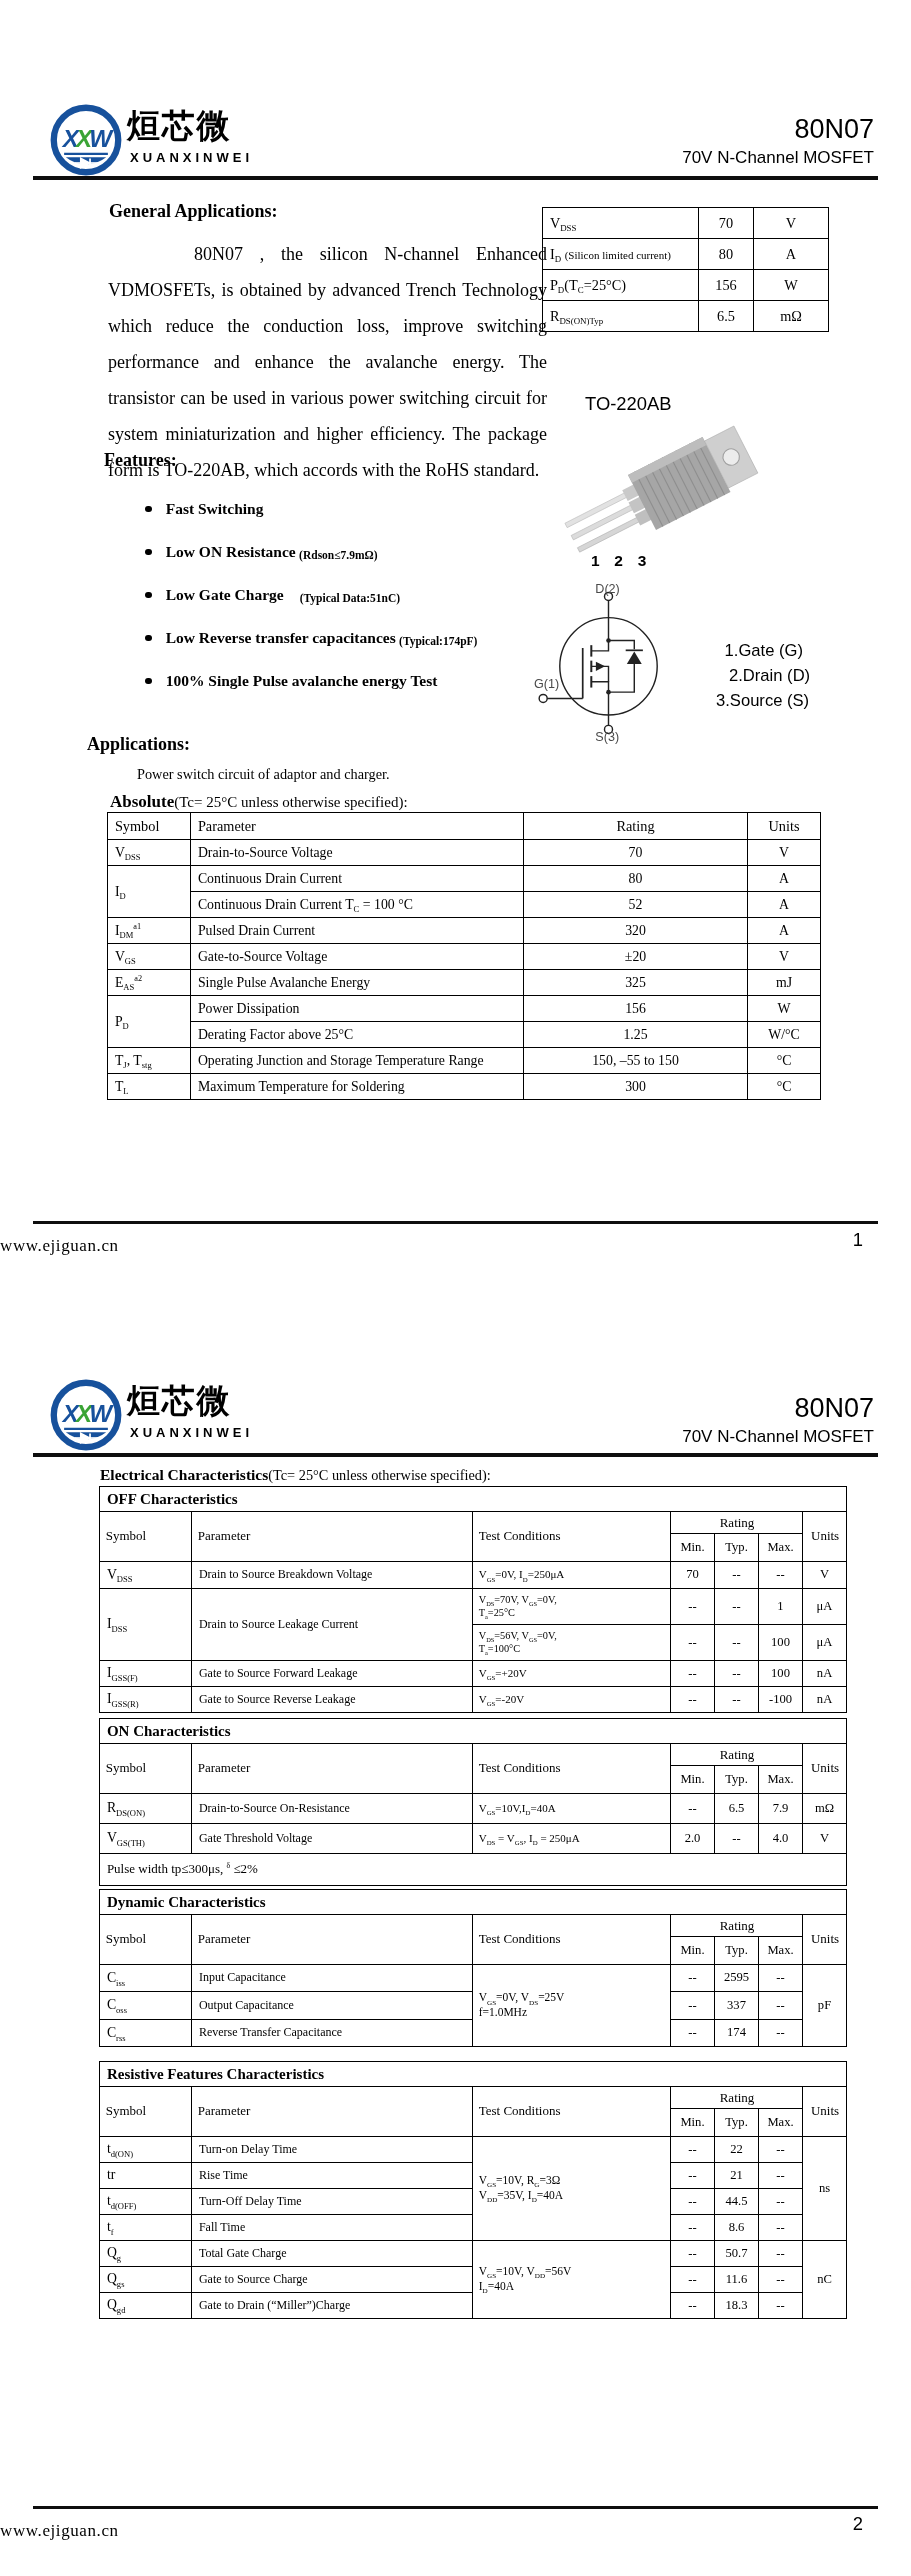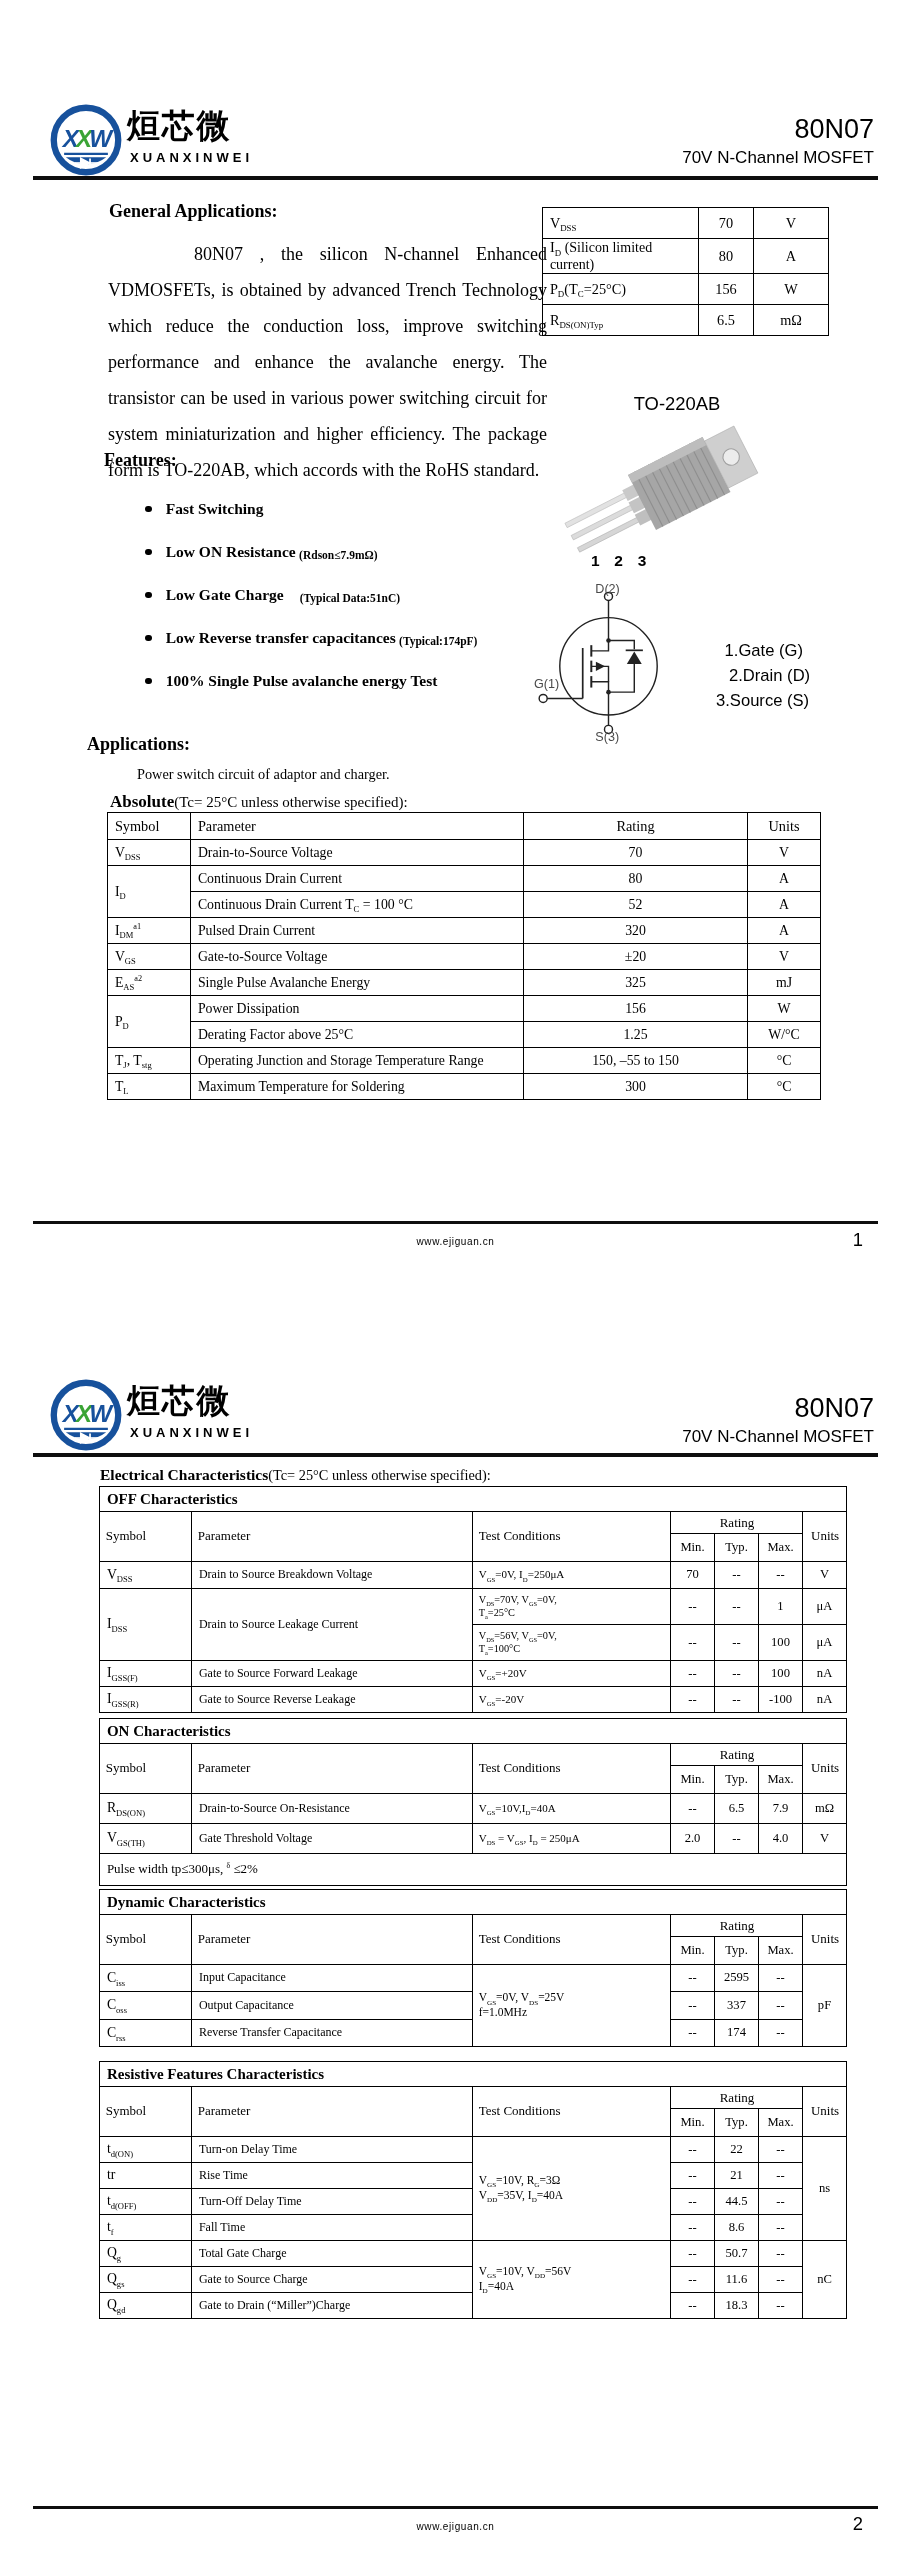--- a/index.html
+++ b/index.html
@@ -27,21 +27,21 @@
   
   table { border-collapse:collapse; table-layout:fixed; border:1.7px solid #000; }
   td { border:1.1px solid #000; padding:0 4.6px; overflow:hidden; vertical-align:middle; }
   .c { text-align:center; }
   sub { font-size:62%; line-height:0;margin-top:8px; }
   sup { font-size:60%; line-height:0; }
 
   
   .sum td { height:31px; font-size:14.3px; }
   .sum .sym { padding-left:6.9px; }
-  .sum .small { font-size:14px; }
+  .sum .small { font-size:11px; }
 
   
   .abst tr { height:26px; }
   .abst td { font-size:13.8px; padding:0 6.9px; }
   .abst .hdr td { font-size:14.3px; }
 
   
   .etbl .ttl td { height:25px; font-size:15px; font-weight:bold; padding-left:6.9px; }
   .etbl .h1 td { font-size:13px; padding-left:5.7px; }
   .etbl .h1 { height:22px; }
@@ -54,29 +54,29 @@
   .etbl .note td { height:32px; font-size:13px; padding-left:6.9px; }
 
   
   .features { position:absolute; left:145px; top:500px; }
   .feat { display:flex; align-items:flex-end; margin-bottom:25px; font-weight:bold; }
   .feat .dot { width:6.9px; height:6.9px; border-radius:50%; background:#000; margin-right:13.8px; align-self:center; flex:0 0 auto; }
   .feat .main { font-size:15.5px; white-space:nowrap; }
   .feat .note { font-size:11.5px; margin-left:3.4px; white-space:nowrap; }
 
   
-  .pkg-title { position:absolute; left:585px; top:393px; width:184px; text-align:center; font-family:"Liberation Sans",sans-serif; font-size:18.4px; }
+  .pkg-title { position:absolute; left:585px; top:393px; width:184px; text-align:left; font-family:"Liberation Sans",sans-serif; font-size:18.4px; }
   .pkg { position:absolute; left:565px; top:412px; width:212px; height:143px; overflow:visible; }
   .pins { position:absolute; left:591px; top:552px; font-family:"Liberation Sans",sans-serif; font-weight:bold; font-size:15.5px; letter-spacing:5.2px; }
   .mos { position:absolute; left:534px; top:586px; width:149px; height:155px; overflow:visible; }
   .legend { position:absolute; left:716px; top:641px; font-family:"Liberation Sans",sans-serif; font-size:16.6px; }
   .legend div { height:25px; }
 
   
-  .f-url { position:absolute; left:0; width:100%; text-align:center; font-family:Liberation Sans, sans-serif; font-size:10px; letter-spacing:0.6px; }
+  .f-url { position:absolute; left:0; width:100%; text-align:left; font-family:Liberation Serif, serif; font-size:17px; letter-spacing:0.6px; }
   .f-page { position:absolute; right:48px; font-family:"Liberation Sans",sans-serif; font-size:18.4px; }
 </style>
 </head>
 <body>
 
 <div class="page" id="page1">
 
   <svg class="emblem" style="top:102px" viewBox="0 0 132 132">
     <circle cx="66" cy="66" r="56" fill="#ffffff" stroke="#17519c" stroke-width="11"></circle>
     <text x="66" y="79" text-anchor="middle" font-family="Liberation Sans, sans-serif" font-size="42" font-weight="bold" font-style="italic" fill="#17519c" letter-spacing="-5">X<tspan fill="#3aa435">X</tspan>W</text>

